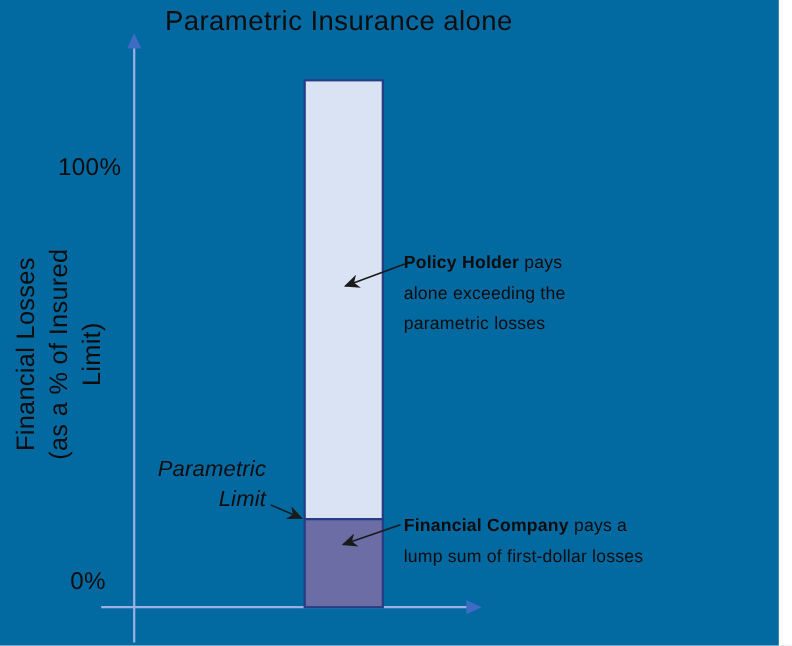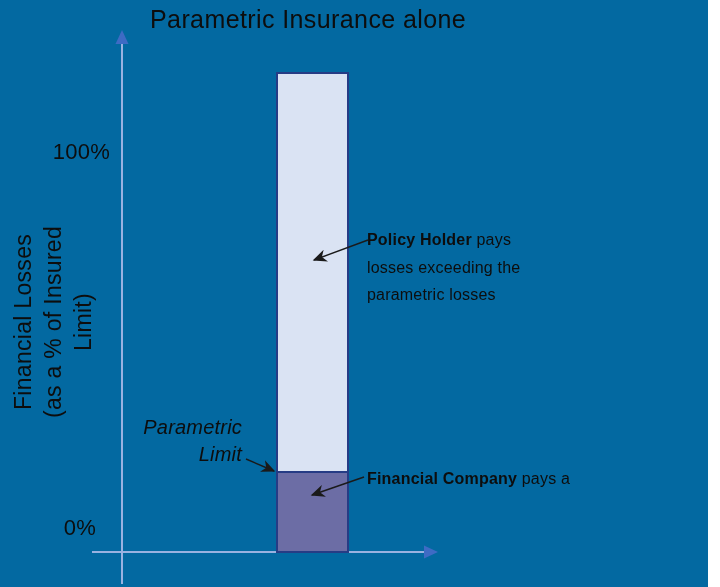--- a/index.html
+++ b/index.html
@@ -109,26 +109,27 @@
     <div>Financial Losses</div>
     <div>(as a % of Insured</div>
     <div>Limit)</div>
   </div>
 
   <div class="tick tick-100">100%</div>
   <div class="tick tick-0">0%</div>
 
   <div class="note note-policy">
     <div><span class="b">Policy Holder</span><span> pays</span></div>
-    <div>losses exceeding the</div>
+    <div>alone exceeding the</div>
     <div>parametric losses</div>
   </div>
 
   <div class="note note-insurance">
     <div><span class="b">Financial Company</span><span> pays a</span></div>
+    <div>lump sum of first-dollar losses</div>
   </div>
 
   <div class="limit-label">
     <div>Parametric</div>
     <div>Limit</div>
   </div>
 
 </div>
 
 </body></html>

